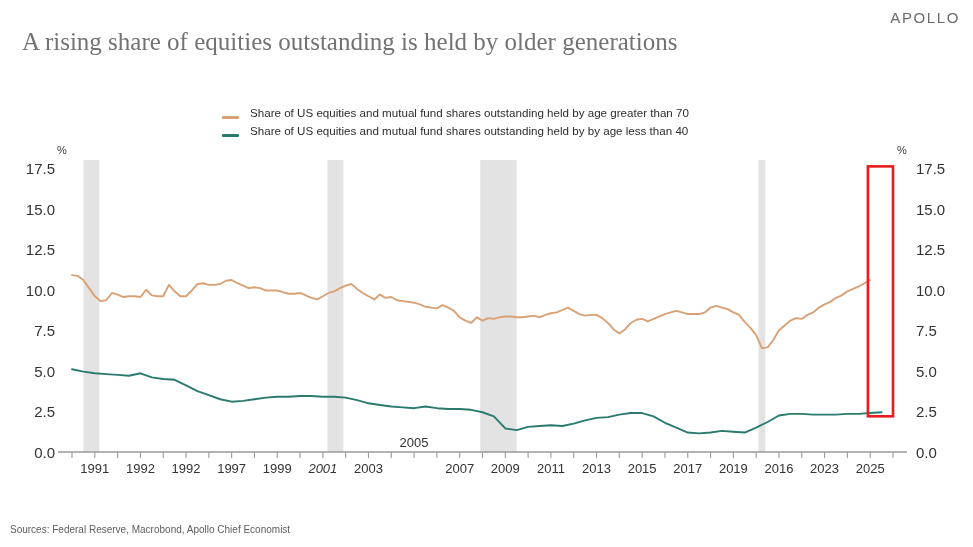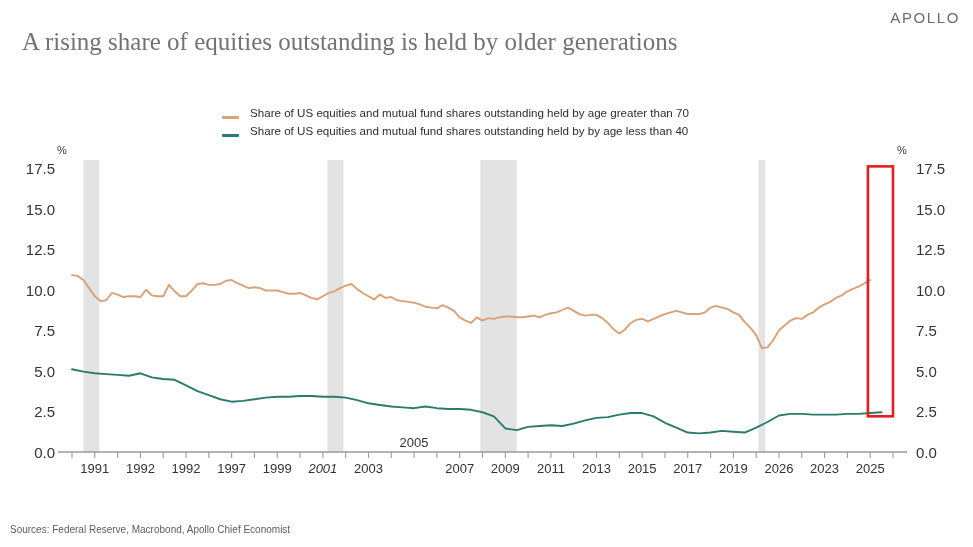--- a/index.html
+++ b/index.html
@@ -136,18 +136,18 @@
     <div class="xtick" style="left: 322.861px; top: 461px; font-style: italic;">2001</div>
     <div class="xtick" style="left: 368.472px; top: 461px;">2003</div>
     <div class="xtick" style="left: 414.083px; top: 435px;">2005</div>
     <div class="xtick" style="left: 459.694px; top: 461px;">2007</div>
     <div class="xtick" style="left: 505.306px; top: 461px;">2009</div>
     <div class="xtick" style="left: 550.917px; top: 461px;">2011</div>
     <div class="xtick" style="left: 596.528px; top: 461px;">2013</div>
     <div class="xtick" style="left: 642.139px; top: 461px;">2015</div>
     <div class="xtick" style="left: 687.75px; top: 461px;">2017</div>
     <div class="xtick" style="left: 733.361px; top: 461px;">2019</div>
-    <div class="xtick" style="left: 778.972px; top: 461px;">2026</div>
+    <div class="xtick" style="left: 778.972px; top: 461px;">2016</div>
     <div class="xtick" style="left: 824.583px; top: 461px;">2023</div>
     <div class="xtick" style="left: 870.194px; top: 461px;">2025</div>
   </div>
 
 <div id="source">Sources: Federal Reserve, Macrobond, Apollo Chief Economist</div>
 
 </body></html>

